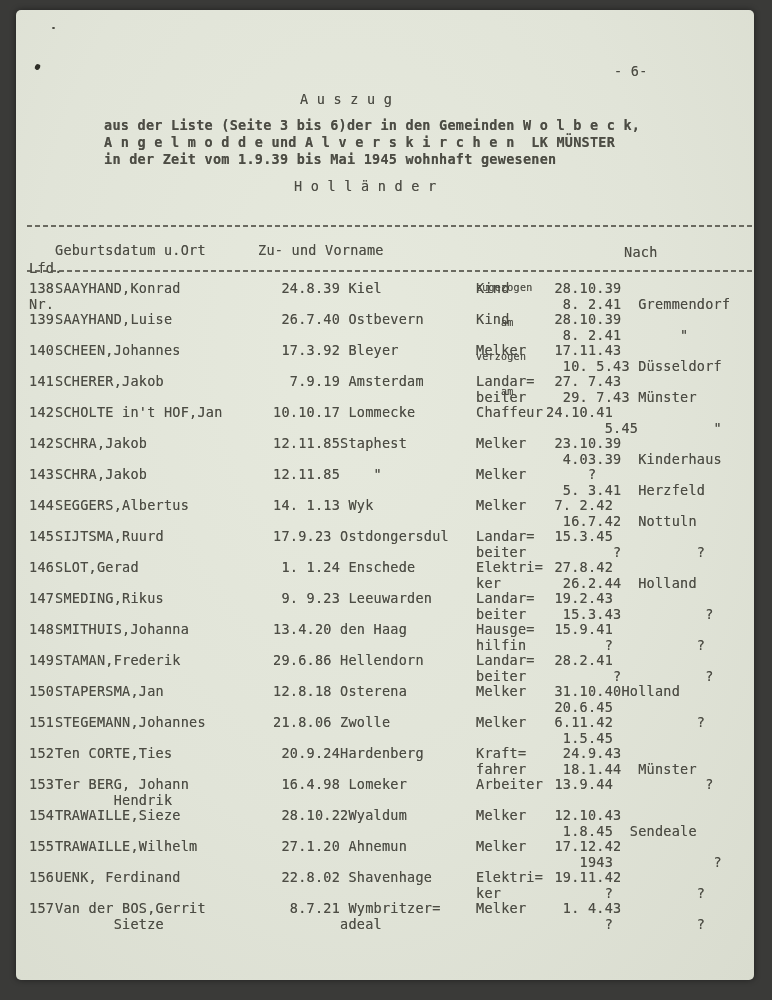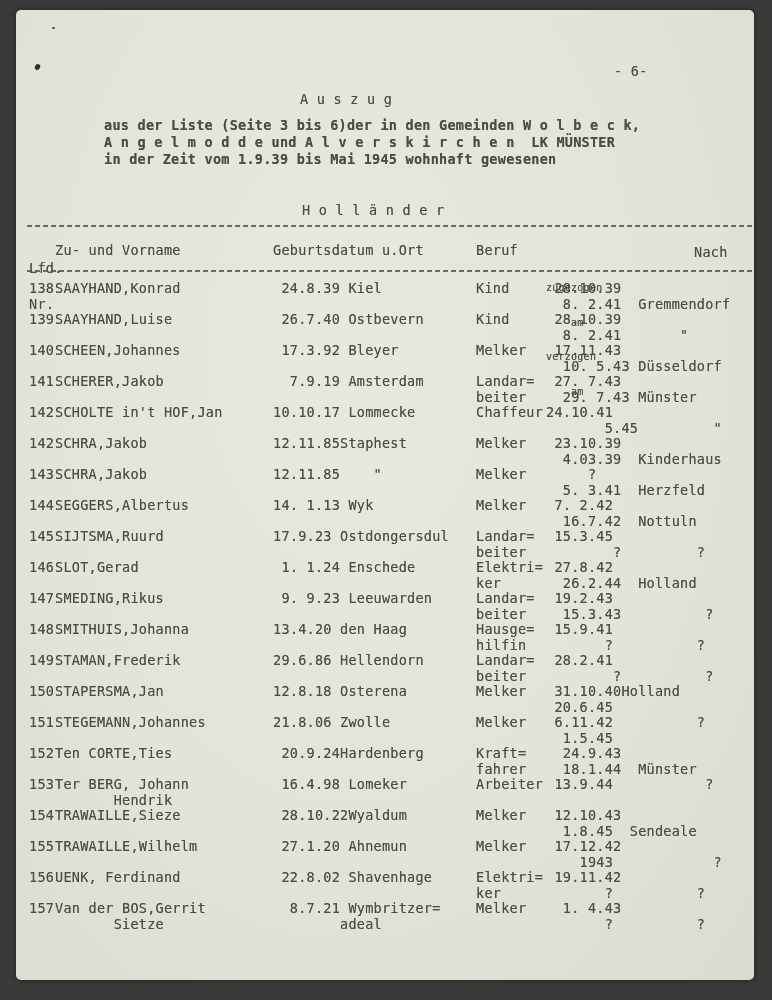--- a/index.html
+++ b/index.html
@@ -17,21 +17,21 @@
     font-size:13.5px;
     letter-spacing:.25px;
   }
   .ink{ text-shadow:0 0 .6px rgba(60,60,50,.55); }
   .speck1{position:absolute;left:36px;top:17px;width:3px;height:2px;background:#44443c;border-radius:50%;}
   .speck2{position:absolute;left:19px;top:54px;width:5px;height:6px;background:#2f2f28;border-radius:60% 40% 55% 45%;transform:rotate(25deg);}
   .pagenum{position:absolute;left:598px;top:53px;white-space:pre;}
   .title{position:absolute;left:284px;top:81px;white-space:pre;}
   .subtitle{position:absolute;left:88px;top:107px;line-height:17px;font-weight:bold;}
   .subtitle div{white-space:pre;}
-  .subject{position:absolute;left:278px;top:192px;white-space:pre;margin-left:8px;}
+  .subject{position:absolute;left:278px;top:168px;white-space:pre;}
   .dash{
     position:absolute;left:11px;width:727px;height:2px;
     background:repeating-linear-gradient(90deg,#55544b 0 5px,rgba(0,0,0,0) 5px 8px);
     opacity:.85;
   }
   .thead{position:absolute;left:0;top:215px;width:738px;height:47px;}
   .thead .dash-top{top:0;}
   .thead .dash-bot{top:45px;}
   .hrow{position:absolute;left:13px;top:0;right:1px;display:flex;}
   .c{white-space:pre;flex:0 0 auto;}
@@ -70,23 +70,22 @@
 
   <div class="subject">H o l l ä n d e r</div>
 
   <div class="thead">
     <div class="dash dash-top"></div>
     <div class="hrow">
       <div class="c c-nr h-stack2">
         <div>Lfd.</div>
         <div>Nr.</div>
       </div>
+      <div class="c c-birth h-single">Geburtsdatum u.Ort</div>
       <div class="c c-name h-single">Zu- und Vorname</div>
-      <div class="c c-birth h-single">Geburtsdatum u.Ort</div>
-      <div class="c c-beruf h-single">Beruf</div>
       <div class="c c-rest">
         <div class="h-stack4">
           <div>zugezogen</div>
           <div class="indent">am</div>
           <div>verzogen</div>
           <div class="indent">am</div>
         </div>
         <div class="h-nach">Nach</div>
       </div>
     </div>

